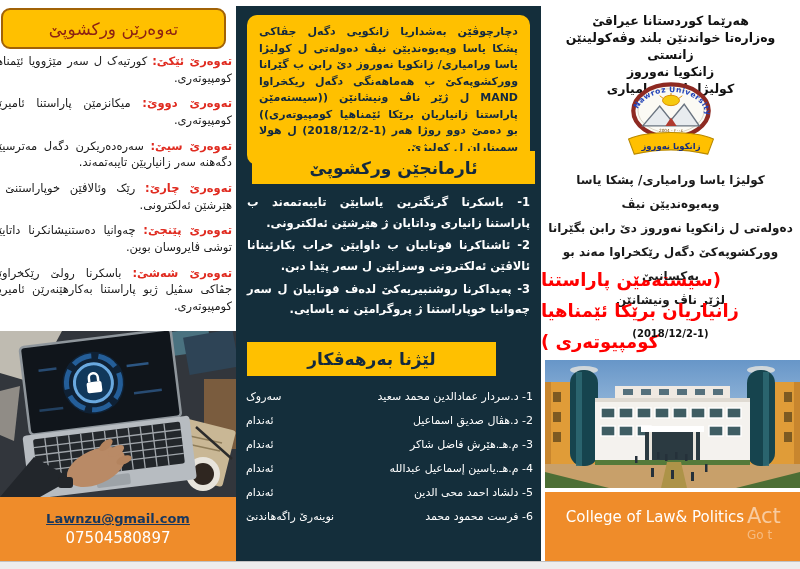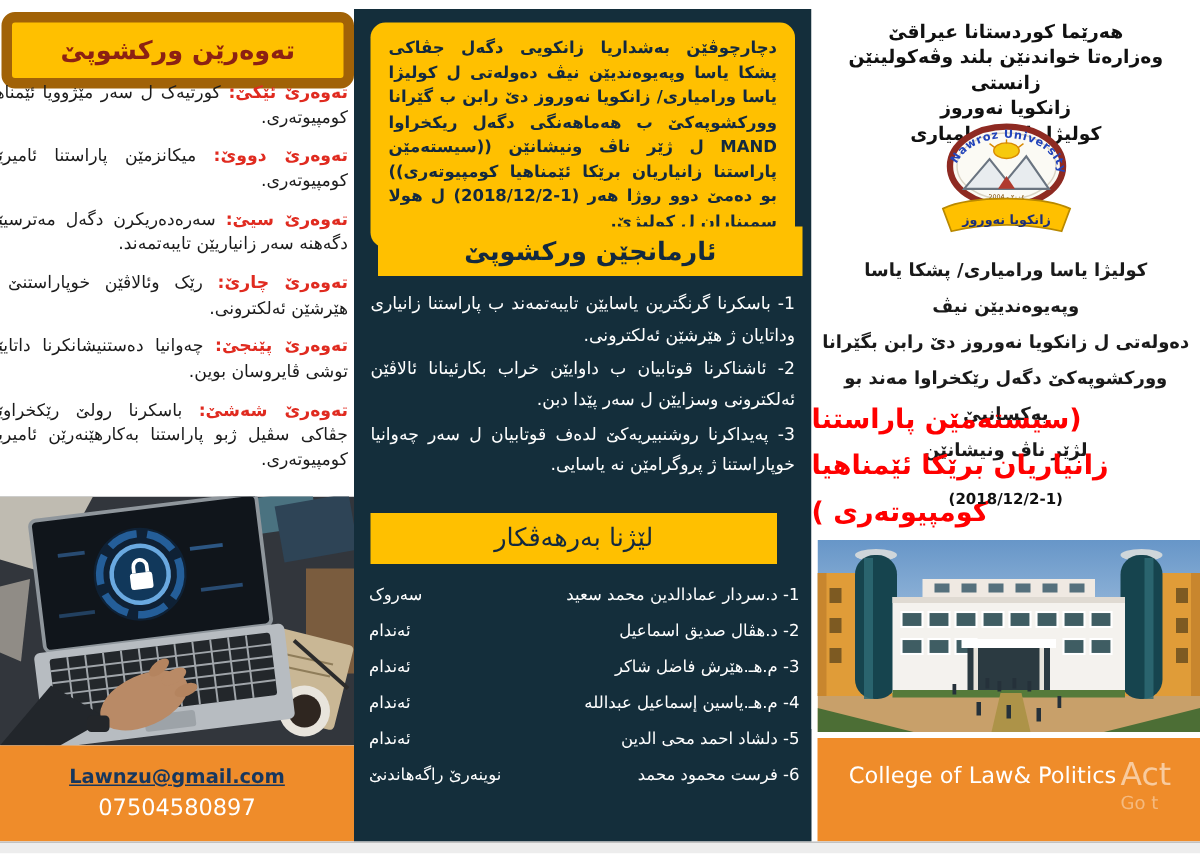--- a/index.html
+++ b/index.html
@@ -3,47 +3,47 @@
 <meta charset="utf-8">
 <style>
   html,body{margin:0;padding:0;background:#fff;}
   .page{position:relative;width:800px;height:569px;overflow:hidden;background:#ffffff;
         font-family:"DejaVu Sans",sans-serif;-webkit-font-smoothing:antialiased;}
   .abs{position:absolute;}
   .b{font-weight:bold;}
 
   
   .left-col{left:0;top:0;width:236px;height:569px;background:#fff;}
-  .lc-header{left:1px;top:8px;width:221px;height:37px;background:#FFC000;border:7px solid #a16207;
+  .lc-header{left:1px;top:8px;width:221px;height:37px;background:#FFC000;border:2px solid #a16207;
              border-radius:9px;display:flex;align-items:center;justify-content:center;
-             color:#8C2113;font-size:17px;font-weight:bold;direction:rtl;}
+             color:#8C2113;font-size:17px;font-weight:normal;direction:rtl;}
   .lc-topics{left:-12px;top:53px;width:246px;direction:rtl;text-align:justify;
              color:#1c1c1c;font-size:11.5px;line-height:1.45;}
   .lc-topics p{margin:0 0 9px 0;padding:0 2px;}
   .t-label{color:#E02B20;}
   .lc-photo{left:0;top:331px;width:236px;height:166px;}
   .lc-contact{left:0;top:497px;width:236px;height:64px;background:#EF8C2A;display:flex;
               flex-direction:column;align-items:center;justify-content:center;gap:3px;}
   .lc-email{color:#17375E;font-weight:bold;font-size:13px;text-decoration:underline;cursor:pointer;}
   .lc-phone{color:#ffffff;font-size:15px;}
 
   
   .mid-col{left:236px;top:6px;width:305px;height:559px;background:#142E3B;}
   .mc-intro{left:11px;top:9px;width:259px;background:#FFC000;border-radius:10px;
             padding:9px 12px;direction:rtl;text-align:justify;color:#13293f;
             font-size:11px;font-weight:bold;line-height:1.5;}
   .mc-aims-header{left:16px;top:145px;width:283px;height:33px;background:#FFC000;
                   display:flex;align-items:center;justify-content:center;direction:rtl;
                   color:#13293f;font-size:17px;font-weight:bold;}
   .mc-aims{left:7px;top:186px;width:291px;direction:rtl;text-align:justify;
            color:#ffffff;font-size:11.5px;line-height:1.8;}
-  .mc-aims p{margin:0 0 2px 0;padding:0 4px;}
-  .mc-comm-header{left:11px;top:336px;width:271px;height:34px;background:#FFC000;
+  .mc-aims p{margin:0 0 2px 0;padding:0 4px;font-weight:bold;}
+  .mc-comm-header{left:11px;top:336px;width:249px;height:34px;background:#FFC000;
                   display:flex;align-items:center;justify-content:center;direction:rtl;
-                  color:#13293f;font-size:17px;font-weight:normal;}
+                  color:#13293f;font-size:17px;font-weight:bold;}
   .mc-committee{left:8px;top:384px;width:289px;direction:rtl;color:#fff;font-size:11px;}
   .mc-row{display:flex;align-items:baseline;margin-bottom:11px;}
   .mc-role{margin-inline-start:auto;padding-left:2px;}
 
   
   .right-col{left:541px;top:0;width:259px;height:486px;background:#fff;}
   .rc-header{left:0;top:13px;width:259px;text-align:center;color:#111;
              font-size:12.5px;font-weight:bold;line-height:1.35;direction:rtl;}
   .rc-logo{left:81px;top:82px;width:98px;height:84px;}
   .rc-para{left:0;top:168px;width:259px;text-align:center;color:#1a1a1a;

